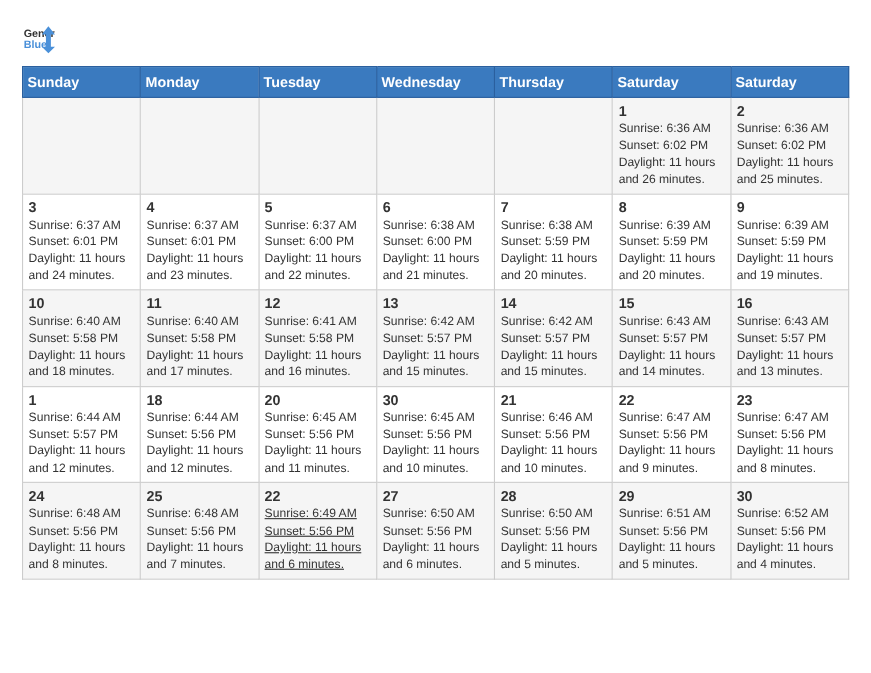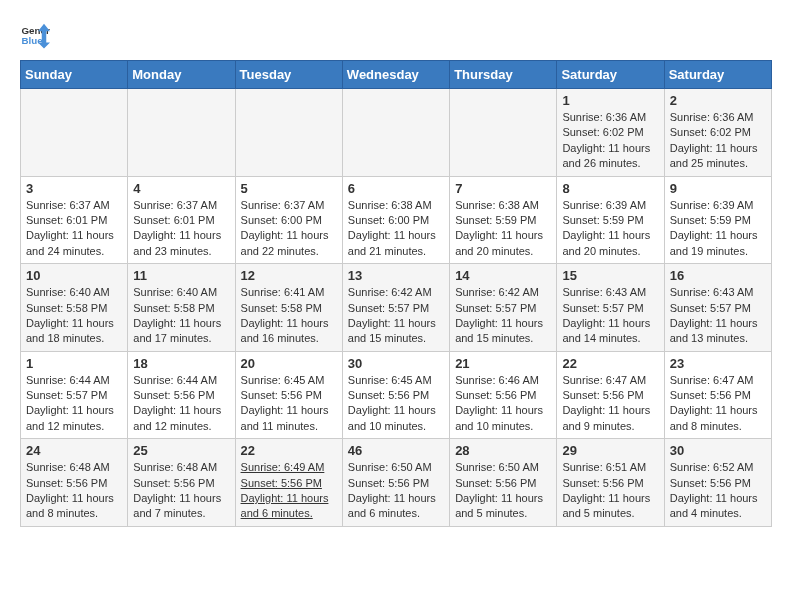--- a/index.html
+++ b/index.html
@@ -278,21 +278,21 @@
 Sunset: 5:56 PM
 Daylight: 11 hours and 7 minutes.</div>
         </td>
         <td>
           <span class="day-number">22</span>
           <div class="day-info" style="white-space: pre-line; text-decoration: underline;">Sunrise: 6:49 AM
 Sunset: 5:56 PM
 Daylight: 11 hours and 6 minutes.</div>
         </td>
         <td>
-          <span class="day-number">46</span>
+          <span class="day-number">27</span>
           <div class="day-info" style="white-space: pre-line;">Sunrise: 6:50 AM
 Sunset: 5:56 PM
 Daylight: 11 hours and 6 minutes.</div>
         </td>
         <td>
           <span class="day-number">28</span>
           <div class="day-info" style="white-space: pre-line;">Sunrise: 6:50 AM
 Sunset: 5:56 PM
 Daylight: 11 hours and 5 minutes.</div>
         </td>

